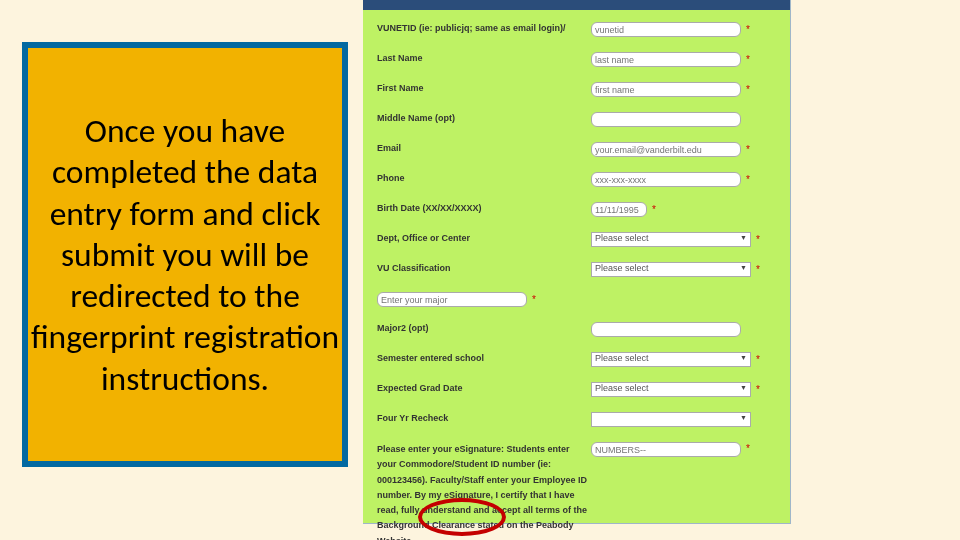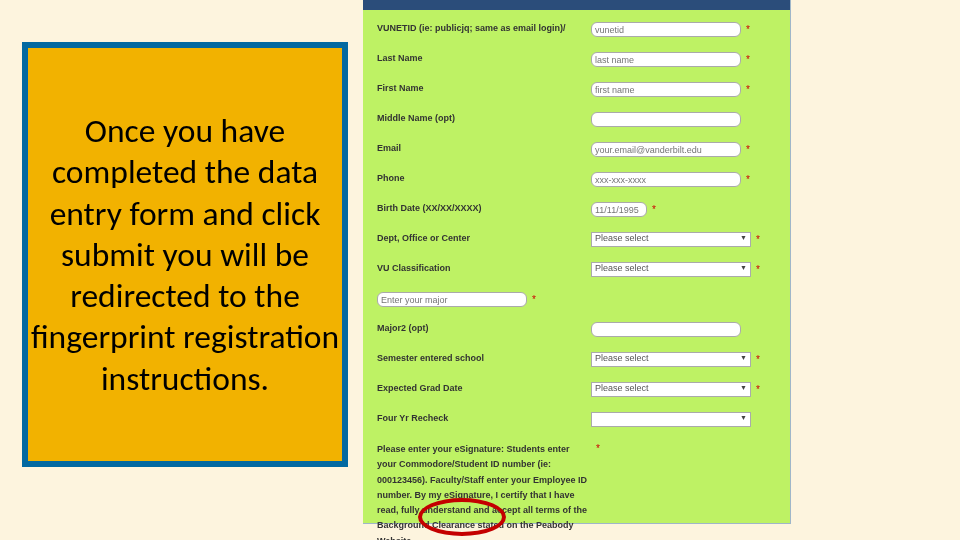--- a/index.html
+++ b/index.html
@@ -238,20 +238,21 @@
     <div class="row">
       <div class="lbl">Four Yr Recheck</div>
       <div class="fld">
         <div class="sel"></div>
       </div>
     </div>
 
     <div class="row esig-row">
       <div class="esig-text">Please enter your eSignature: Students enter your Commodore/Student ID number (ie: 000123456). Faculty/Staff enter your Employee ID number. By my eSignature, I certify that I have read, fully understand and accept all terms of the Background Clearance stated on the Peabody Website.</div>
       <div class="fld" style="align-items:flex-start;">
+        <input class="tin" placeholder="NUMBERS--" style="">
         <span class="req">*</span>
       </div>
     </div>
 
   </div>
 
 </div>
 
 <div class="oval"></div>
 

